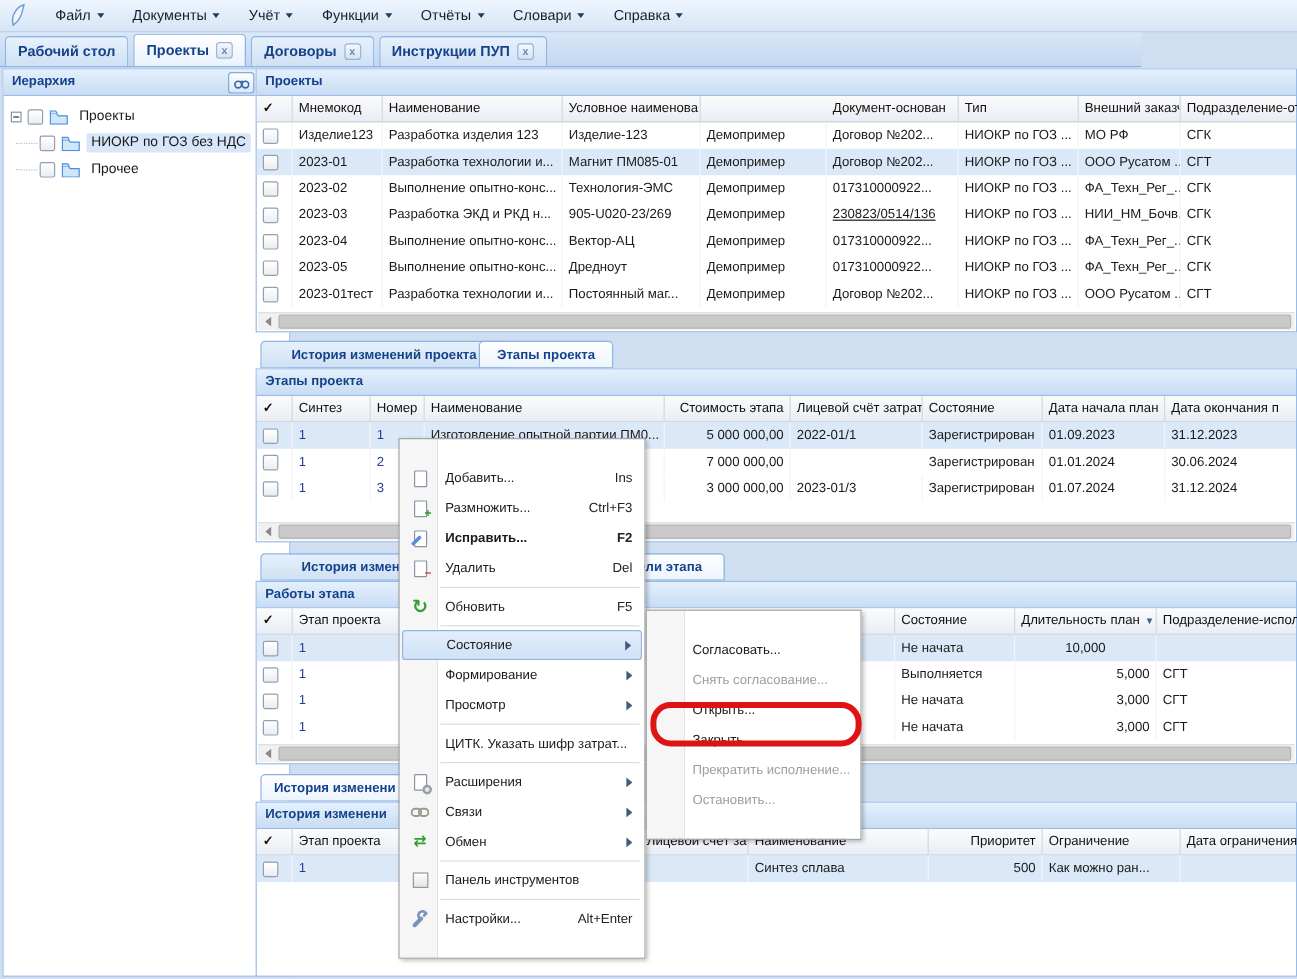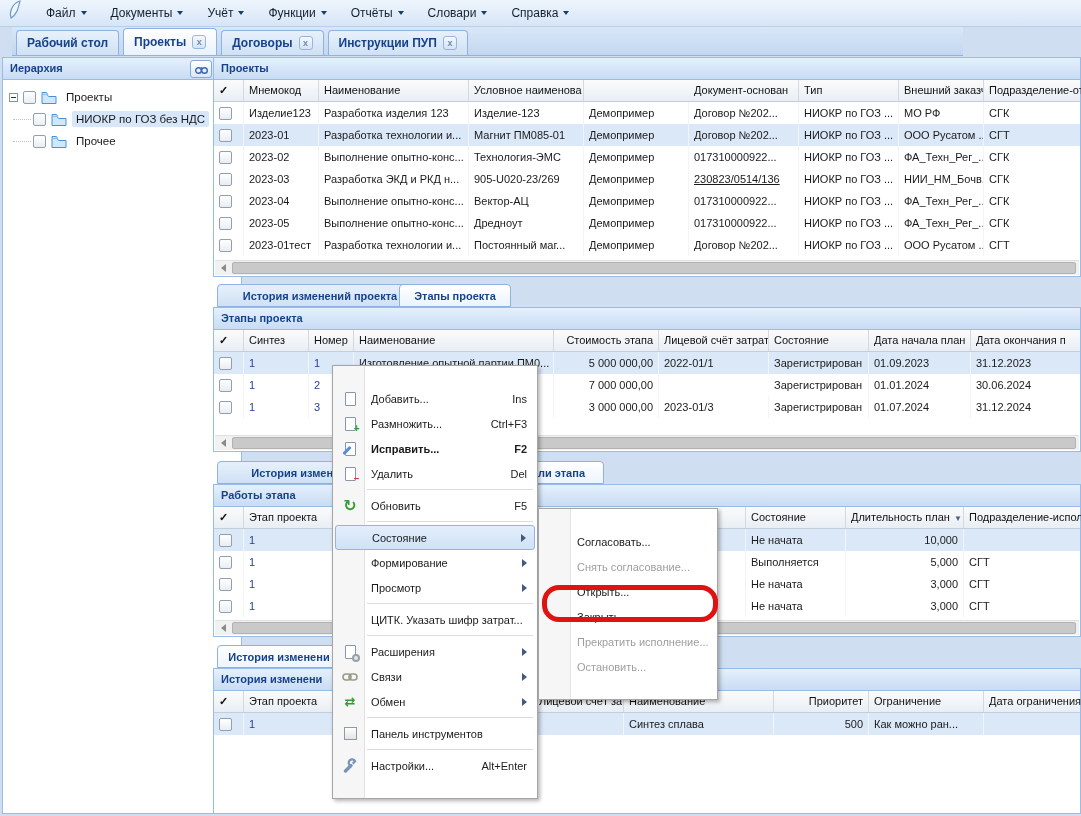--- a/index.html
+++ b/index.html
@@ -2,26 +2,26 @@
 <html><head>
 <meta charset="utf-8">
 <style>
   *{box-sizing:border-box;margin:0;padding:0}
   html,body{width:1081px;height:816px;overflow:hidden}
   body{font-family:"Liberation Sans",sans-serif;font-size:11px;color:#1a1a1a;
        background:#cfdff1;position:relative}
   
   .menubar{position:absolute;left:0;top:0;width:1081px;height:27px;
     background:linear-gradient(#eef5fd,#d7e5f6);border-bottom:1px solid #b9cfe8;
-    display:flex;gap:2px;padding-left:6px}
+    display:flex;align-items:center;gap:2px;padding-left:6px}
   .logo{width:18px;height:20px;margin-right:8px}
   .mb-item{display:flex;align-items:center;gap:5px;padding:3px 12px;font-size:12px;color:#15202e;cursor:default}
   .caret{width:0;height:0;border-left:3.5px solid transparent;border-right:3.5px solid transparent;border-top:4px solid #1e3c64}
   
-  .tabbar{position:absolute;left:12px;top:27px;width:951px;height:29px;
+  .tabbar{position:absolute;left:0;top:27px;width:951px;height:29px;
     background:linear-gradient(#d9e7f8,#c2d7ef);border-bottom:1px solid #8db2e3;
     display:flex;align-items:flex-end;padding-left:4px}
   .tab{height:25px;margin-right:4px;padding:0 10px;display:flex;align-items:center;gap:6px;
     border:1px solid #8db2e3;border-bottom:none;border-radius:4px 4px 0 0;
     background:linear-gradient(#e8f1fc,#cfe1f4);color:#15428b;font-weight:bold;font-size:12px;cursor:default}
   .tab.active{background:linear-gradient(#ffffff,#e9f2fc);height:27px}
   .tab .close{width:14px;height:14px;border:1px solid #98b5dd;border-radius:3px;
     background:linear-gradient(#f4f9ff,#d3e3f5);color:#7288aa;font-size:9px;font-weight:bold;
     display:flex;align-items:center;justify-content:center;line-height:1}
   
@@ -406,21 +406,21 @@
         <div class="hc" style="width: 118px;"><span>Подразделение-исполни</span></div>
       </div>
       <div class="grid-body">
         <div class="row sel">
           <div class="c chk-col" style="width: 30px;">
             <span class="cbx"></span>
           </div>
           <div class="c blue" style="width: 105px;">1</div>
           <div class="c" style="width: 397px;"></div>
           <div class="c" style="width: 100px;">Не начата</div>
-          <div class="c r" style="width: 118px;">10,000</div>
+          <div class="c r" style="width: 118px; text-align: center;">10,000</div>
           <div class="c" style="width: 118px;"></div>
         </div>
         <div class="row">
           <div class="c chk-col" style="width: 30px;">
             <span class="cbx"></span>
           </div>
           <div class="c blue" style="width: 105px;">1</div>
           <div class="c" style="width: 397px;"></div>
           <div class="c" style="width: 100px;">Выполняется</div>
           <div class="c r" style="width: 118px;">5,000</div>

